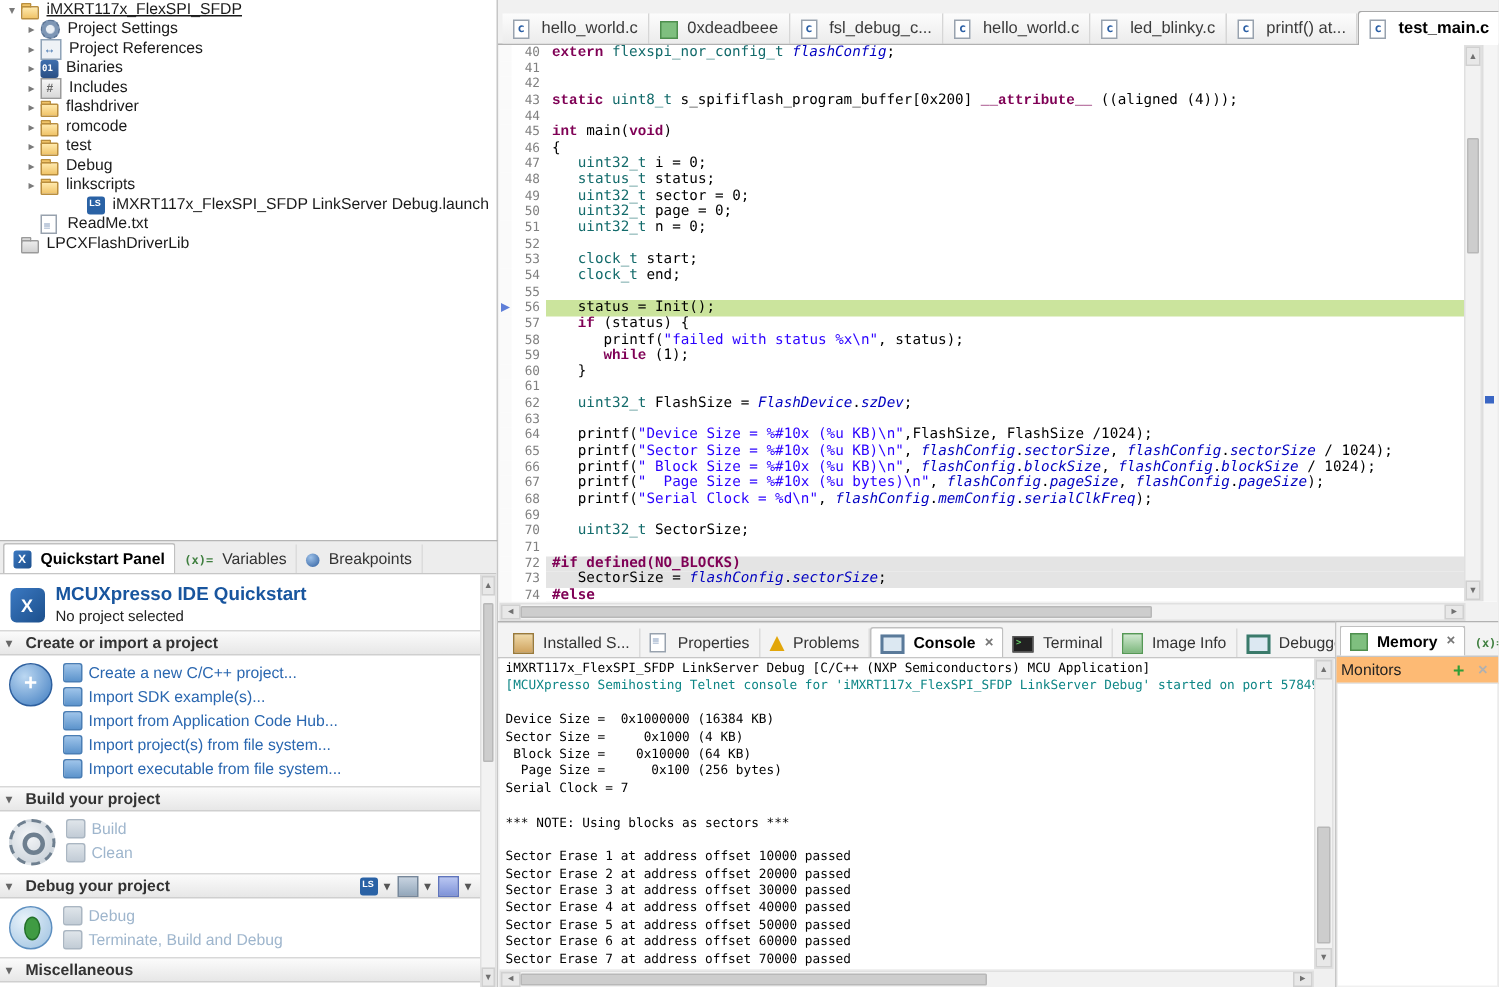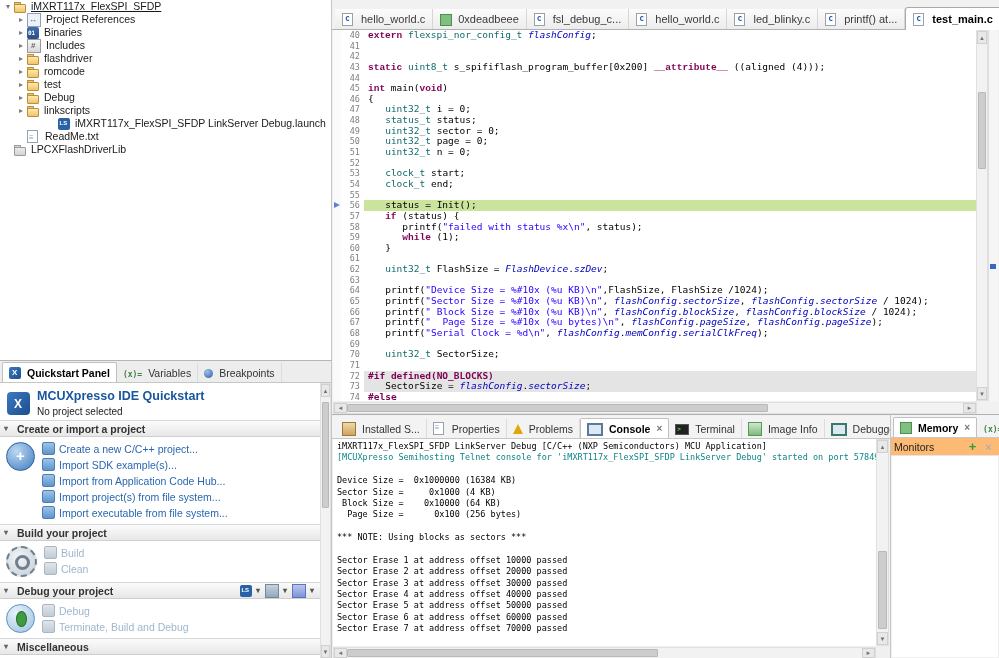--- a/index.html
+++ b/index.html
@@ -150,20 +150,25 @@
 
   <div id="pexp">
     <div id="tree">
         <div class="tree-row" style="padding-left: 2px;">
           <span class="twisty exp"></span>
           <span class="ic ic-project"></span>
           <span class="tree-label u">iMXRT117x_FlexSPI_SFDP</span>
         </div>
         <div class="tree-row" style="padding-left: 15px;">
           <span class="twisty col"></span>
+          <span class="ic ic-settings"></span>
+          <span class="tree-label">Project Settings</span>
+        </div>
+        <div class="tree-row" style="padding-left: 15px;">
+          <span class="twisty col"></span>
           <span class="ic ic-references"></span>
           <span class="tree-label">Project References</span>
         </div>
         <div class="tree-row" style="padding-left: 15px;">
           <span class="twisty col"></span>
           <span class="ic ic-binaries"></span>
           <span class="tree-label">Binaries</span>
         </div>
         <div class="tree-row" style="padding-left: 15px;">
           <span class="twisty col"></span>
@@ -603,20 +608,21 @@
 
     </div>
     <div id="cbody">
         <div class="cline process">iMXRT117x_FlexSPI_SFDP LinkServer Debug [C/C++ (NXP Semiconductors) MCU Application]</div>
         <div class="cline info">[MCUXpresso Semihosting Telnet console for 'iMXRT117x_FlexSPI_SFDP LinkServer Debug' started on port 57849 @ 1</div>
         <div class="cline out"></div>
         <div class="cline out">Device Size =  0x1000000 (16384 KB)</div>
         <div class="cline out">Sector Size =     0x1000 (4 KB)</div>
         <div class="cline out"> Block Size =    0x10000 (64 KB)</div>
         <div class="cline out">  Page Size =      0x100 (256 bytes)</div>
+        <div class="cline out">Serial Clock = 7</div>
         <div class="cline out"></div>
         <div class="cline out">*** NOTE: Using blocks as sectors ***</div>
         <div class="cline out"></div>
         <div class="cline out">Sector Erase 1 at address offset 10000 passed</div>
         <div class="cline out">Sector Erase 2 at address offset 20000 passed</div>
         <div class="cline out">Sector Erase 3 at address offset 30000 passed</div>
         <div class="cline out">Sector Erase 4 at address offset 40000 passed</div>
         <div class="cline out">Sector Erase 5 at address offset 50000 passed</div>
         <div class="cline out">Sector Erase 6 at address offset 60000 passed</div>
         <div class="cline out">Sector Erase 7 at address offset 70000 passed</div>

